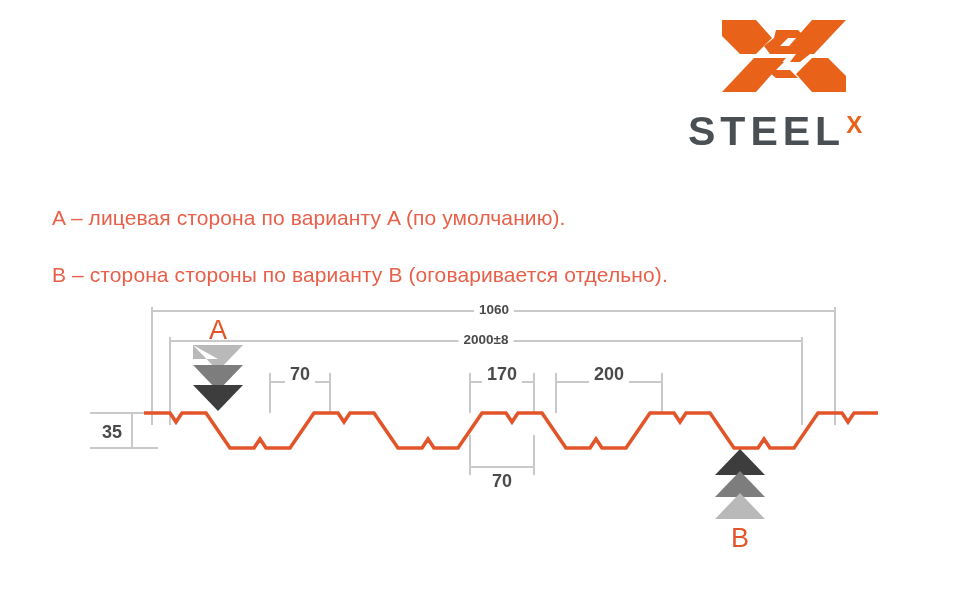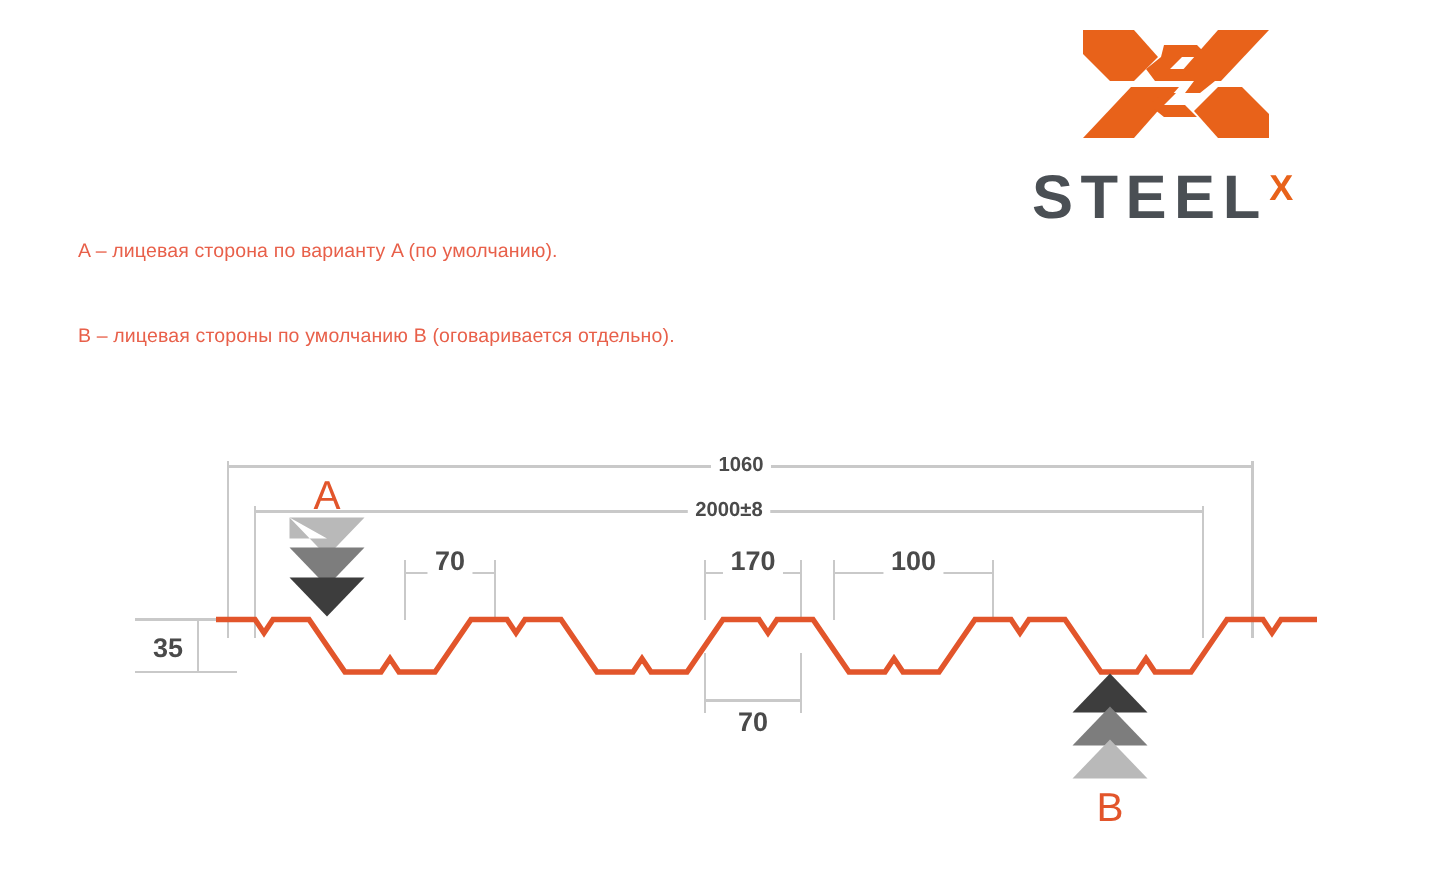--- a/index.html
+++ b/index.html
@@ -36,23 +36,24 @@
     top: 92px;
     width: 212px;
     height: 42px;
   }
 
   
   .legend-line {
     position: absolute;
     left: 52px;
     color: #e8604a;
-    font-size: 13px;
+    font-size: 21px;
     letter-spacing: 0.1px;
     white-space: nowrap;
+    margin-top: 47px;
   }
   #legend-line-a { top: 159px; }
   #legend-line-b { top: 216px; }
 
   
   #profile-drawing {
     position: absolute;
     left: 90px;
     top: 285px;
     width: 790px;
@@ -96,21 +97,21 @@
     </svg>
   </div>
 
   <div id="brand-wordmark">
     <span style="display:inline-block;font-size:41px;font-weight:bold;letter-spacing:5px;color:#4a4f54;font-family:'Liberation Sans',sans-serif;">STEEL</span><span style="display:inline-block;font-size:24px;font-weight:bold;color:#e8621a;vertical-align:12px;margin-left:1px;font-family:'Liberation Sans',sans-serif;">X</span>
   </div>
 
 </div>
 
 <div class="legend-line" id="legend-line-a">A – лицевая сторона по варианту A (по умолчанию).</div>
-<div class="legend-line" id="legend-line-b">B – лицевая стороны по умолчанию B (оговаривается отдельно).</div>
+<div class="legend-line" id="legend-line-b">B – сторона стороны по варианту B (оговаривается отдельно).</div>
 
 <div id="profile-drawing">
 
   <svg width="790" height="270" viewBox="0 0 790 270" xmlns="http://www.w3.org/2000/svg">
 
     <g stroke="#c9c9c9" stroke-width="1.4" fill="none" shape-rendering="crispEdges">
 
       <line x1="62" y1="22" x2="62" y2="140"></line>
       <line x1="745" y1="22" x2="745" y2="140"></line>
       <line x1="62" y1="26" x2="745" y2="26"></line>
@@ -177,19 +178,19 @@
 
   
   <div class="dim-text" style="left:404px; top:17px;">1060</div>
 
   <div class="dim-text" style="left:396px; top:47px;">2000±8</div>
 
   <div class="dim-text small" style="left:210px; top:79px;">70</div>
 
   <div class="dim-text small" style="left:412px; top:79px;">170</div>
 
-  <div class="dim-text small" style="left:519px; top:79px;">100</div>
+  <div class="dim-text small" style="left:519px; top:79px;">200</div>
 
   <div class="dim-text small" style="left:412px; top:186px;">70</div>
 
   <div class="dim-text small" style="left:22px; top:137px;">35</div>
 
 </div>
 
 </body></html>

